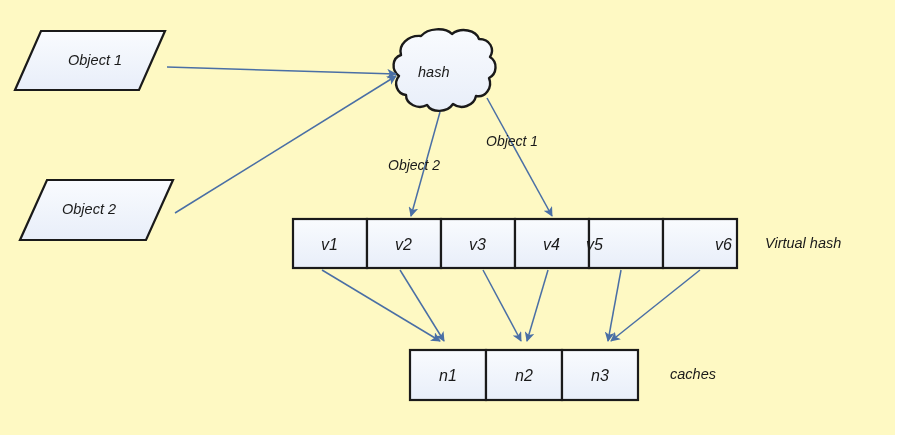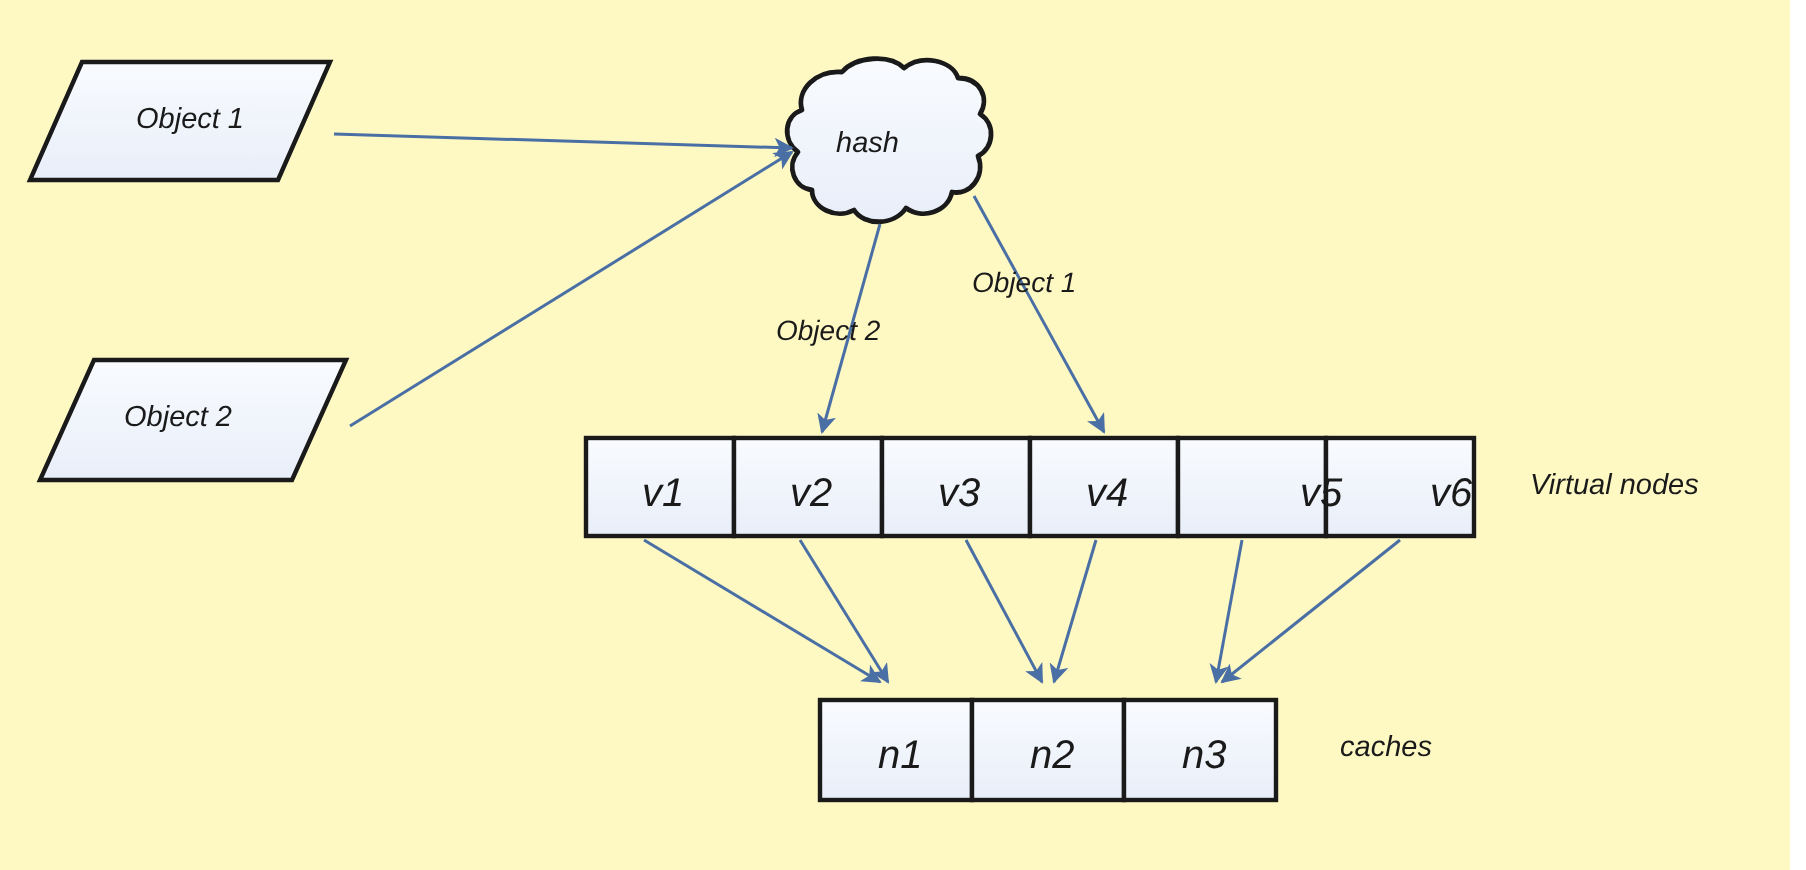--- a/index.html
+++ b/index.html
@@ -34,21 +34,21 @@
   .obj-label {
     font-size: 14.5px;
   }
   .cloud-label {
     font-size: 14.5px;
   }
   .edge-label {
     font-size: 14px;
   }
   .cell-label {
-    font-size: 20px;
+    font-size: 16px;
   }
   .group-label {
     font-size: 14.5px;
   }
 </style>
 </head>
 <body>
 
 <div id="canvas">
 
@@ -118,24 +118,24 @@
   <div class="shape-label cloud-label" style="left:418px; top:64px;">hash</div>
 
   <div class="shape-label edge-label" style="left:388px; top:157px;">Object 2</div>
 
   <div class="shape-label edge-label" style="left:486px; top:133px;">Object 1</div>
 
   <div class="shape-label cell-label" style="left:321px; top:236px;">v1</div>
   <div class="shape-label cell-label" style="left:395px; top:236px;">v2</div>
   <div class="shape-label cell-label" style="left:469px; top:236px;">v3</div>
   <div class="shape-label cell-label" style="left:543px; top:236px;">v4</div>
-  <div class="shape-label cell-label" style="left:650px; top:236px;">v5</div>
+  <div class="shape-label cell-label" style="left:586px; top:236px;">v5</div>
   <div class="shape-label cell-label" style="left:691px; top:236px;margin-left:24px;">v6</div>
 
-  <div class="shape-label group-label" style="left:765px; top:235px;">Virtual nodes</div>
+  <div class="shape-label group-label" style="left:765px; top:235px;">Virtual hash</div>
 
   <div class="shape-label cell-label" style="left:439px; top:367px;">n1</div>
   <div class="shape-label cell-label" style="left:515px; top:367px;">n2</div>
   <div class="shape-label cell-label" style="left:591px; top:367px;">n3</div>
 
   <div class="shape-label group-label" style="left:670px; top:366px;text-align:center;">caches</div>
 
 </div>
 
 </body></html>

